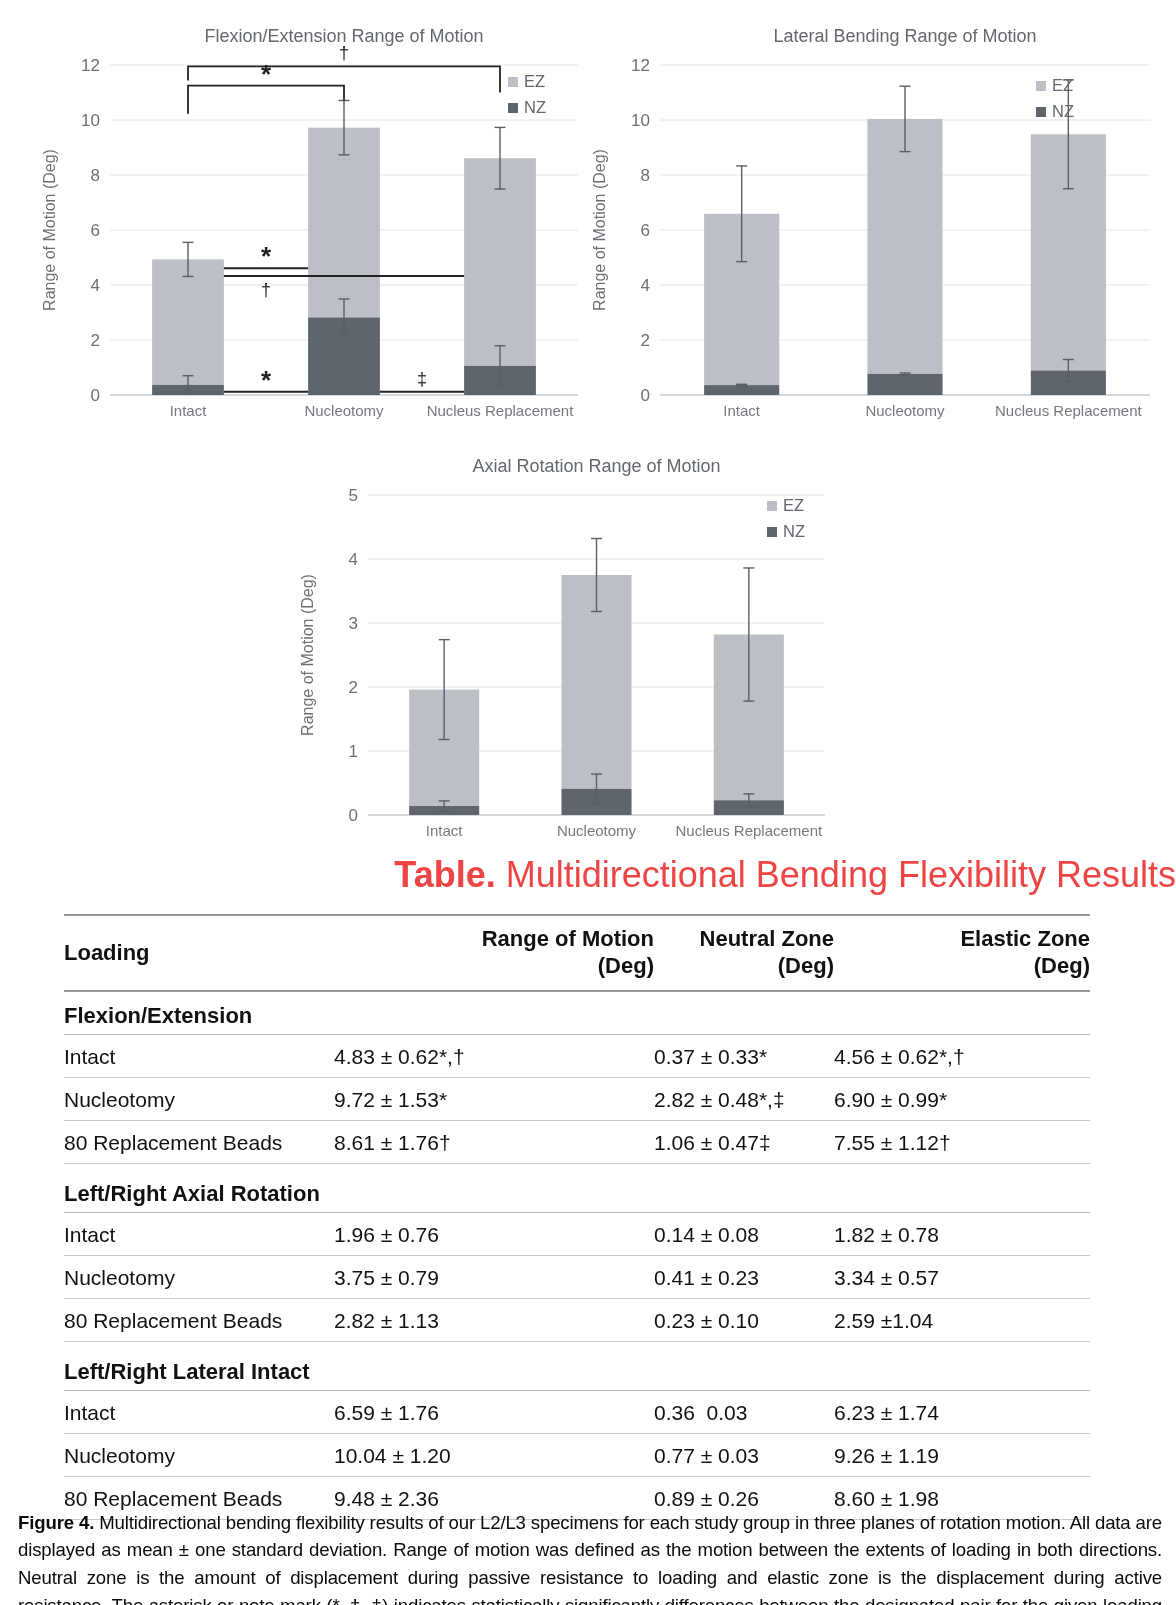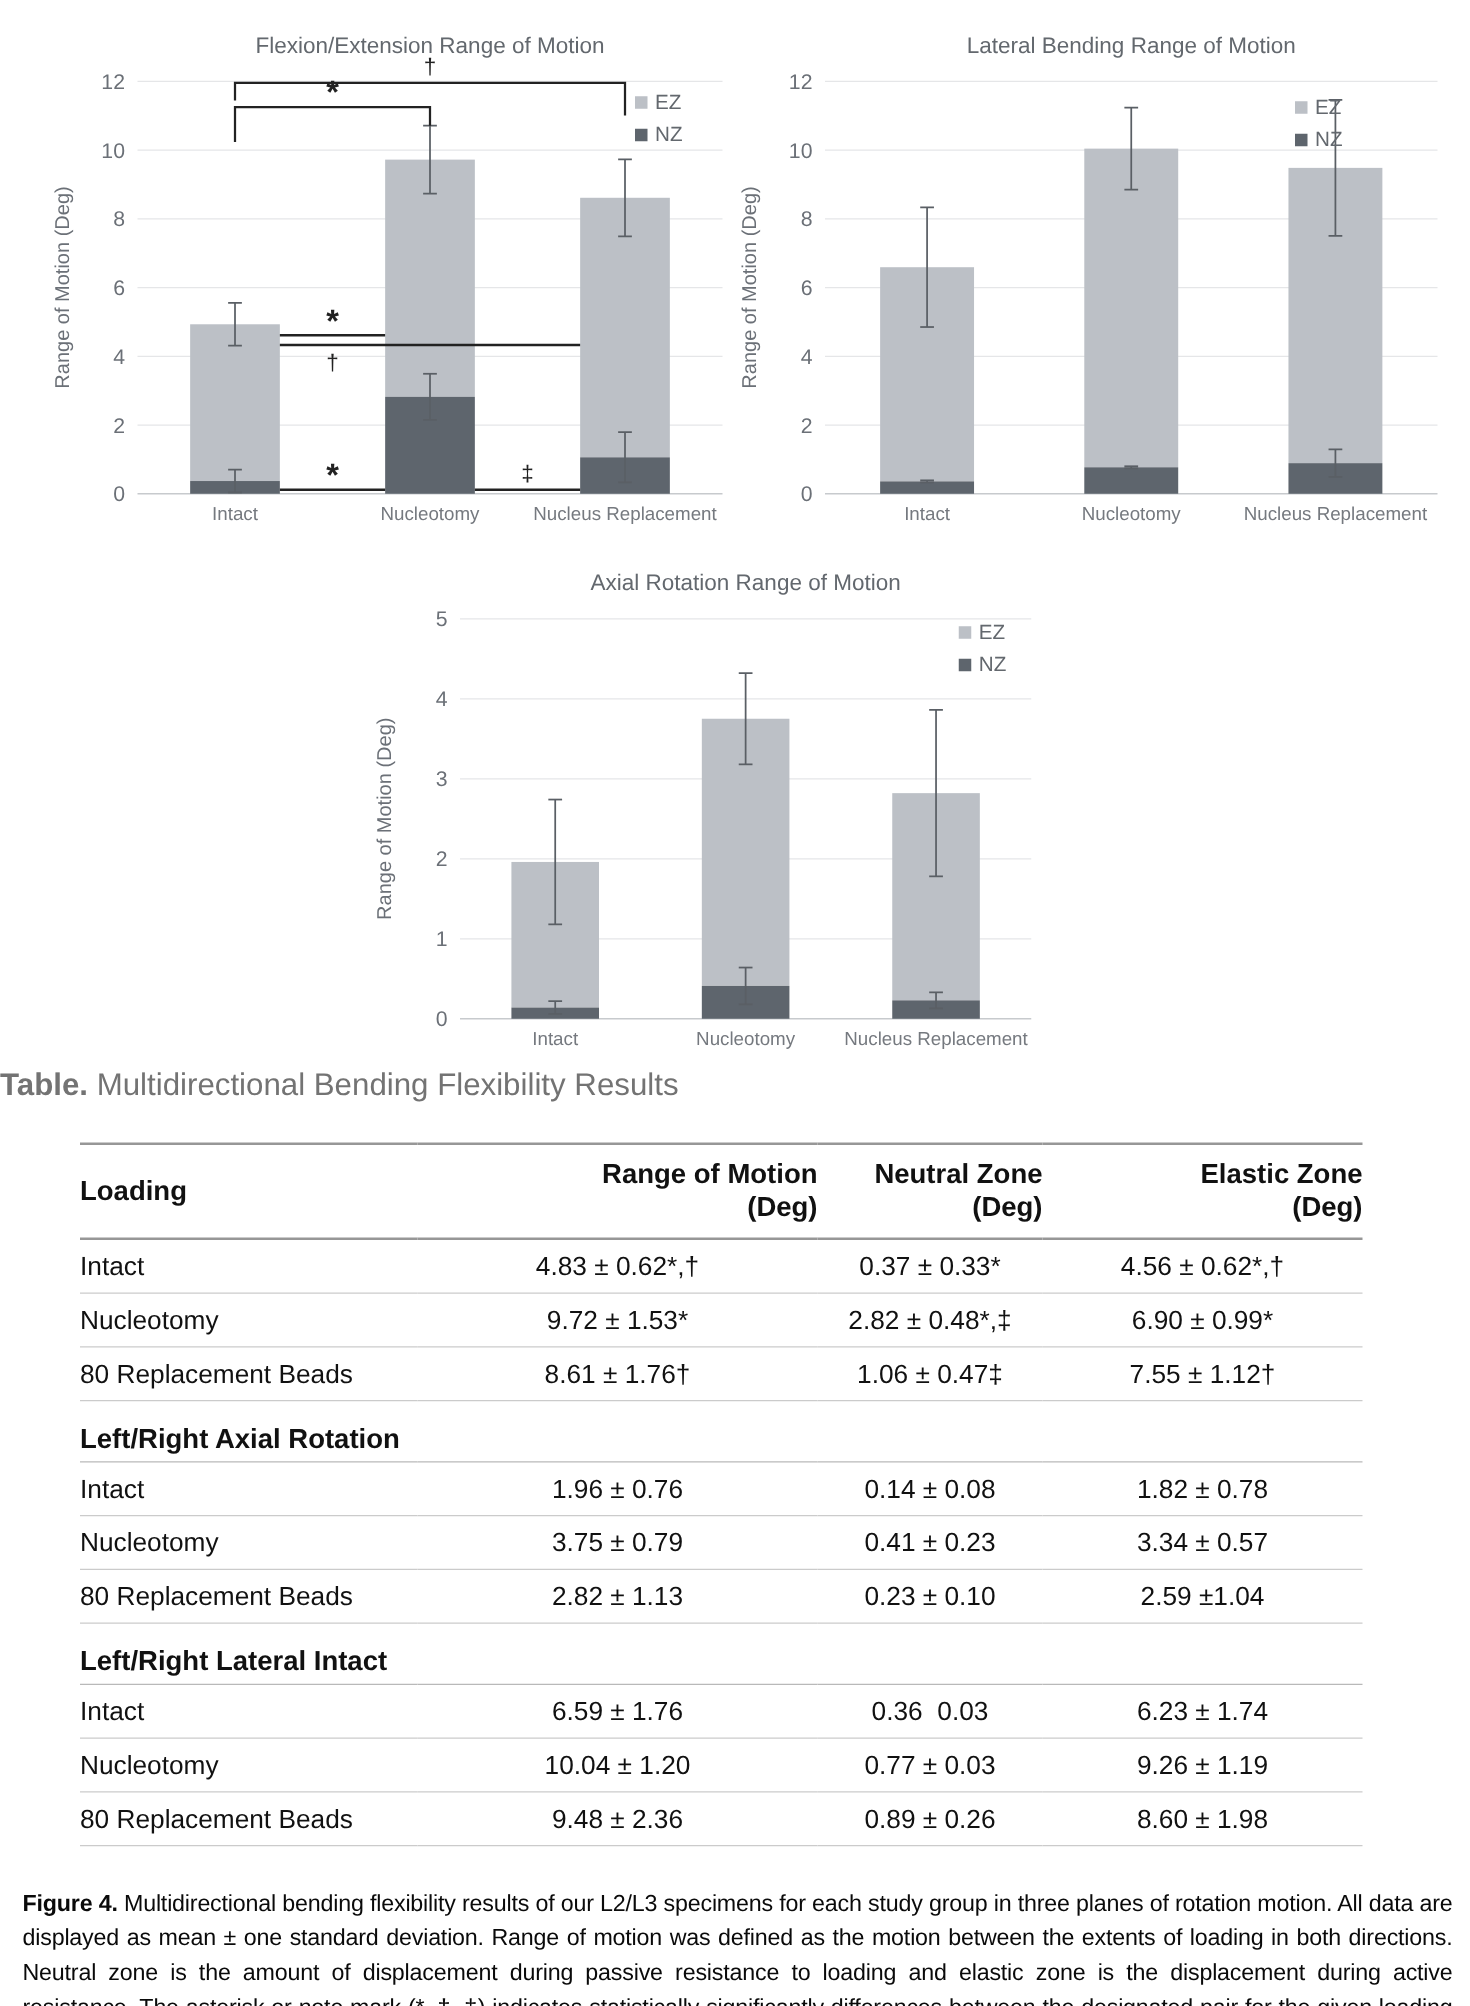--- a/index.html
+++ b/index.html
@@ -3,35 +3,35 @@
 <meta charset="utf-8">
 <style>
   html,body{margin:0;padding:0;background:#fff;}
   body{width:1176px;height:1605px;position:relative;overflow:hidden;
        font-family:"Liberation Sans",sans-serif;color:#111;}
   .chart-svg{position:absolute;}
   #chart-0{left:25px;top:15px;}
   #chart-1{left:590px;top:15px;}
   #chart-2{left:290px;top:445px;}
   svg text{font-family:"Liberation Sans",sans-serif;}
-  .table-title{position:absolute;top:854px;left:0;width:100%;text-align:left;
-       font-size:25px;color:#737373;}
+  .table-title{position:absolute;top:854px;left:0;width:100%;text-align:right;
+       font-size:36px;color:#ef4444;}
   .table-title .tbold{font-weight:bold;}
   .tableWrap{position:absolute;top:894px;left:64px;width:1026px;}
   table.results{border-collapse:collapse;width:1026px;border-top:2px solid #979797;margin-top:20px;}
   table.results th{font-size:22px;font-weight:bold;border-bottom:2px solid #979797;
        padding:9px 0 11px;line-height:27px;vertical-align:middle;}
   th.loading{text-align:left;}
   th.num{text-align:right;}
   tr.sec td{font-weight:bold;font-size:22px;text-align:left;line-height:27px;
        padding:16px 0 5px;border-bottom:1px solid #b9b9b9;}
   tr.sec.first td{padding-top:10px;}
   tr.row td{border-bottom:1px solid #cbcbcb;font-size:21px;line-height:27px;padding:7.5px 0;}
   tr.row td.lab{text-align:left;}
-  tr.row td.val{text-align:center;}
+  tr.row td.val{text-align:left;}
   .caption{position:absolute;top:1490px;left:18px;right:14px;font-size:18.6px;
        line-height:1.5;text-align:justify;color:#0a0a0a;letter-spacing:-0.15px;}
   .caption b{font-weight:bold;}
 </style>
 </head>
 <body>
 
 <svg id="chart-0" class="chart-svg" width="565" height="425">
     <line x1="85" y1="380" x2="553" y2="380" stroke="#c7cacd" stroke-width="1.3"></line>
     <text x="75" y="386" text-anchor="end" fill="#6b7077" font-size="17">0</text>
@@ -200,20 +200,23 @@
         <col style="width:180px">
         <col style="width:256px">
       </colgroup>
     <tbody id="results-body">
         <tr class="head">
           <th class="loading">Loading</th>
           <th class="num">Range of Motion<div>(Deg)</div></th>
           <th class="num">Neutral Zone<div>(Deg)</div></th>
           <th class="num">Elastic Zone<div>(Deg)</div></th>
         </tr>
+        <tr class="sec first">
+          <td colspan="4">Flexion/Extension</td>
+        </tr>
         <tr class="row">
           <td class="lab">Intact</td>
           <td class="val">4.83 ± 0.62*,†</td>
           <td class="val">0.37 ± 0.33*</td>
           <td class="val">4.56 ± 0.62*,†</td>
         </tr>
         <tr class="row">
           <td class="lab">Nucleotomy</td>
           <td class="val">9.72 ± 1.53*</td>
           <td class="val">2.82 ± 0.48*,‡</td>

